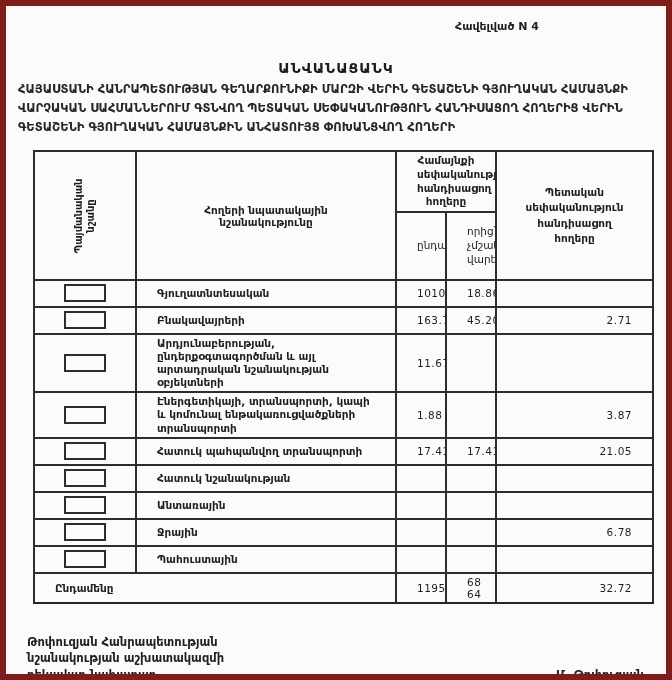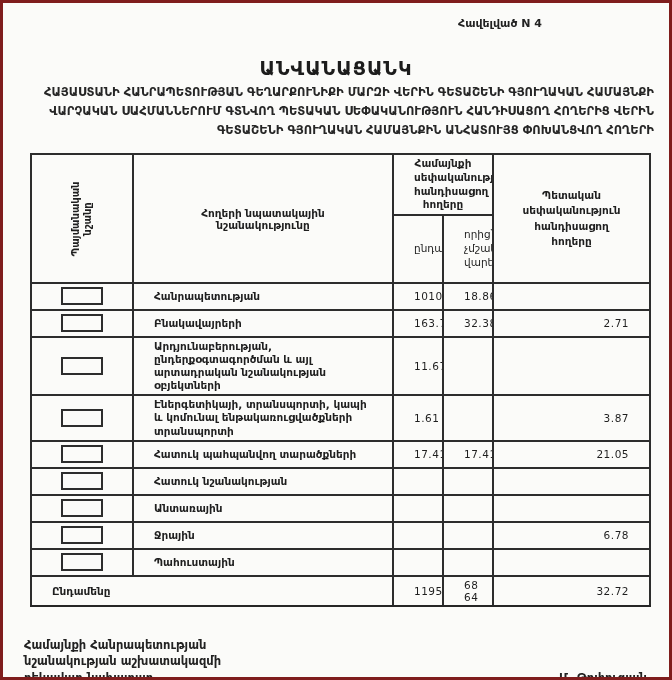--- a/index.html
+++ b/index.html
@@ -1,47 +1,47 @@
 <!DOCTYPE html>
 <html><head>
 <meta charset="utf-8">
 <style>
   html,body{margin:0;padding:0;background:#e8e8e6;}
   .page{
     position:relative;
     width:672px;height:680px;
     box-sizing:border-box;
     background:#fbfbf9;
-    border:3px solid #7f1d1d;
+    border:6px solid #7f1d1d;
     font-family:"DejaVu Sans","Liberation Sans",sans-serif;
     color:#1c1c1c;
     overflow:hidden;
   }
   
   .annex{
     margin:13px 14px 0 auto;
     width:310px;
     text-align:center;
     font-size:11px;
     font-weight:bold;
     line-height:1.4;
     color:#222;
   }
   
   .title{
     margin-top:26px;
     text-align:center;
-    font-size:19px;
+    font-size:14px;
     font-weight:bold;
     letter-spacing:1px;
   }
   .subtitle{
     margin:4px auto 0;
     width:636px;
-    text-align:right;
+    text-align:left;
     font-size:11.5px;
     font-weight:bold;
     line-height:1.62;
     color:#262626;
   }
   
   table.landtable{
     border-collapse:collapse;
     margin:14px 0 0 27px;
     width:621px;
@@ -149,49 +149,49 @@
         <th class="c-group" colspan="2">Համայնքի սեփականություն հանդիսացող հողերը</th>
         <th class="c-state" rowspan="2">Պետական սեփականություն հանդիսացող հողերը</th>
       </tr>
       <tr>
         <th class="c-total">ընդամենը</th>
         <th class="c-ofwhich">որից՝ չմշակվող վարելահող</th>
       </tr>
 
       <tr>
         <td class="sym"><span class="box"></span></td>
-        <td class="lbl">Հանրապետության</td>
+        <td class="lbl">Գյուղատնտեսական</td>
         <td class="num">1010.81</td>
         <td class="num">18.86</td>
         <td class="num state-col"></td>
       </tr>
       <tr>
         <td class="sym"><span class="box"></span></td>
         <td class="lbl">Բնակավայրերի</td>
         <td class="num">163.79</td>
-        <td class="num">32.38</td>
+        <td class="num">45.20</td>
         <td class="num state-col">2.71</td>
       </tr>
       <tr>
         <td class="sym"><span class="box"></span></td>
         <td class="lbl">Արդյունաբերության, ընդերքօգտագործման և այլ արտադրական նշանակության օբյեկտների</td>
         <td class="num">11.67</td>
         <td class="num"></td>
         <td class="num state-col"></td>
       </tr>
       <tr>
         <td class="sym"><span class="box"></span></td>
         <td class="lbl">Էներգետիկայի, տրանսպորտի, կապի և կոմունալ ենթակառուցվածքների  տրանսպորտի</td>
-        <td class="num">1.61</td>
+        <td class="num">1.88</td>
         <td class="num"></td>
         <td class="num state-col">3.87</td>
       </tr>
       <tr>
         <td class="sym"><span class="box"></span></td>
-        <td class="lbl">Հատուկ պահպանվող տարածքների</td>
+        <td class="lbl">Հատուկ պահպանվող տրանսպորտի</td>
         <td class="num">17.41</td>
         <td class="num">17.41</td>
         <td class="num state-col">21.05</td>
       </tr>
       <tr>
         <td class="sym"><span class="box"></span></td>
         <td class="lbl">Հատուկ նշանակության</td>
         <td class="num"></td>
         <td class="num"></td>
         <td class="num state-col"></td>
@@ -222,20 +222,20 @@
         <td class="total-lbl" colspan="2">Ընդամենը</td>
         <td class="num">1195.25</td>
         <td class="num faded">68 64</td>
         <td class="num state-col">32.72</td>
       </tr>
     </tbody>
   </table>
 
   <div class="footer">
     <div class="footer-left">
-      <div>Համայնքի Հանրապետության</div>
+      <div>Թոփուզյան Հանրապետության</div>
       <div>նշանակության աշխատակազմի</div>
       <div>ղեկավար-նախարար</div>
     </div>
     <div class="signature">Մ. Թոփուզյան</div>
   </div>
 
 </div>
 
 </body></html>

